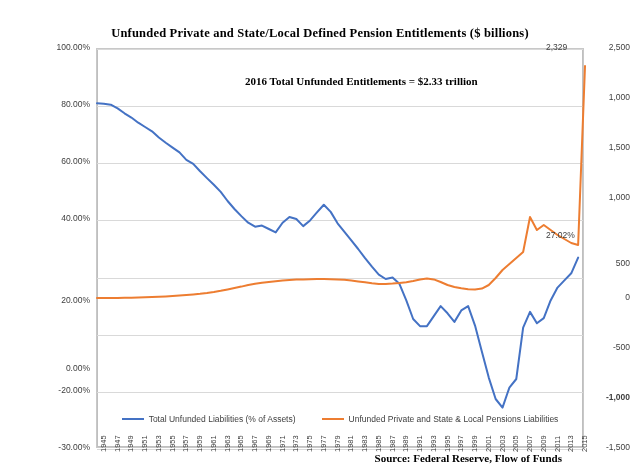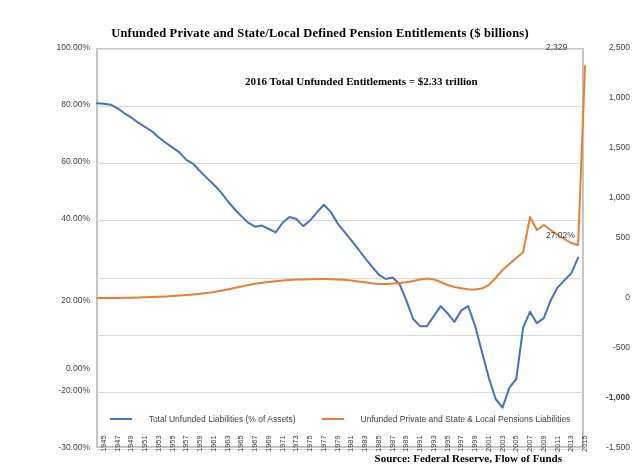--- a/index.html
+++ b/index.html
@@ -81,21 +81,21 @@
     white-space:nowrap;
   }
 
   .legend{
     position:absolute;
     left:96px;top:414px;width:488px;
     display:flex;justify-content:center;align-items:center;gap:26px;
     font-family:"Liberation Sans", sans-serif;
     font-size:8.5px;color:#404040;
   }
-  .legend-item{display:flex;align-items:center;gap:17px;white-space:nowrap;}
+  .legend-item{display:flex;align-items:center;gap:5px;white-space:nowrap;}
   .swatch{display:inline-block;width:22px;height:2px;}
   .swatch.dot{position:relative;}
   .swatch.dot::after{
     content:"";position:absolute;left:9px;top:-2px;width:5px;height:5px;border-radius:50%;
   }
 
   .source{
     position:absolute;
     right:58px;bottom:12px;
     font-family:"Liberation Serif", serif;
@@ -137,21 +137,21 @@
       <div class="ylabel left" style="top: 213.429px;">40.00%</div>
       <div class="ylabel left" style="top: 156.286px;">60.00%</div>
       <div class="ylabel left" style="top: 99.1429px;">80.00%</div>
       <div class="ylabel left" style="top: 42px;">100.00%</div>
     </div>
   <div id="ylabels-right">
       <div class="ylabel right" style="top: 442px;">-1,500</div>
       <div class="ylabel right" style="top: 392px; font-weight: bold;">-1,000</div>
       <div class="ylabel right" style="top: 342px;">-500</div>
       <div class="ylabel right" style="top: 292px;">0</div>
-      <div class="ylabel right" style="top: 232px; text-align: right;">500</div>
+      <div class="ylabel right" style="top: 258px; text-align: right;">500</div>
       <div class="ylabel right" style="top: 192px;">1,000</div>
       <div class="ylabel right" style="top: 142px;">1,500</div>
       <div class="ylabel right" style="top: 92px;">1,000</div>
       <div class="ylabel right" style="top: 42px;">2,500</div>
     </div>
   <div id="xlabels">
       <div class="xtick" style="left: 99px; top: 452px;">1945</div>
       <div class="xtick" style="left: 112.746px; top: 452px;">1947</div>
       <div class="xtick" style="left: 126.493px; top: 452px;">1949</div>
       <div class="xtick" style="left: 140.239px; top: 452px;">1951</div>

